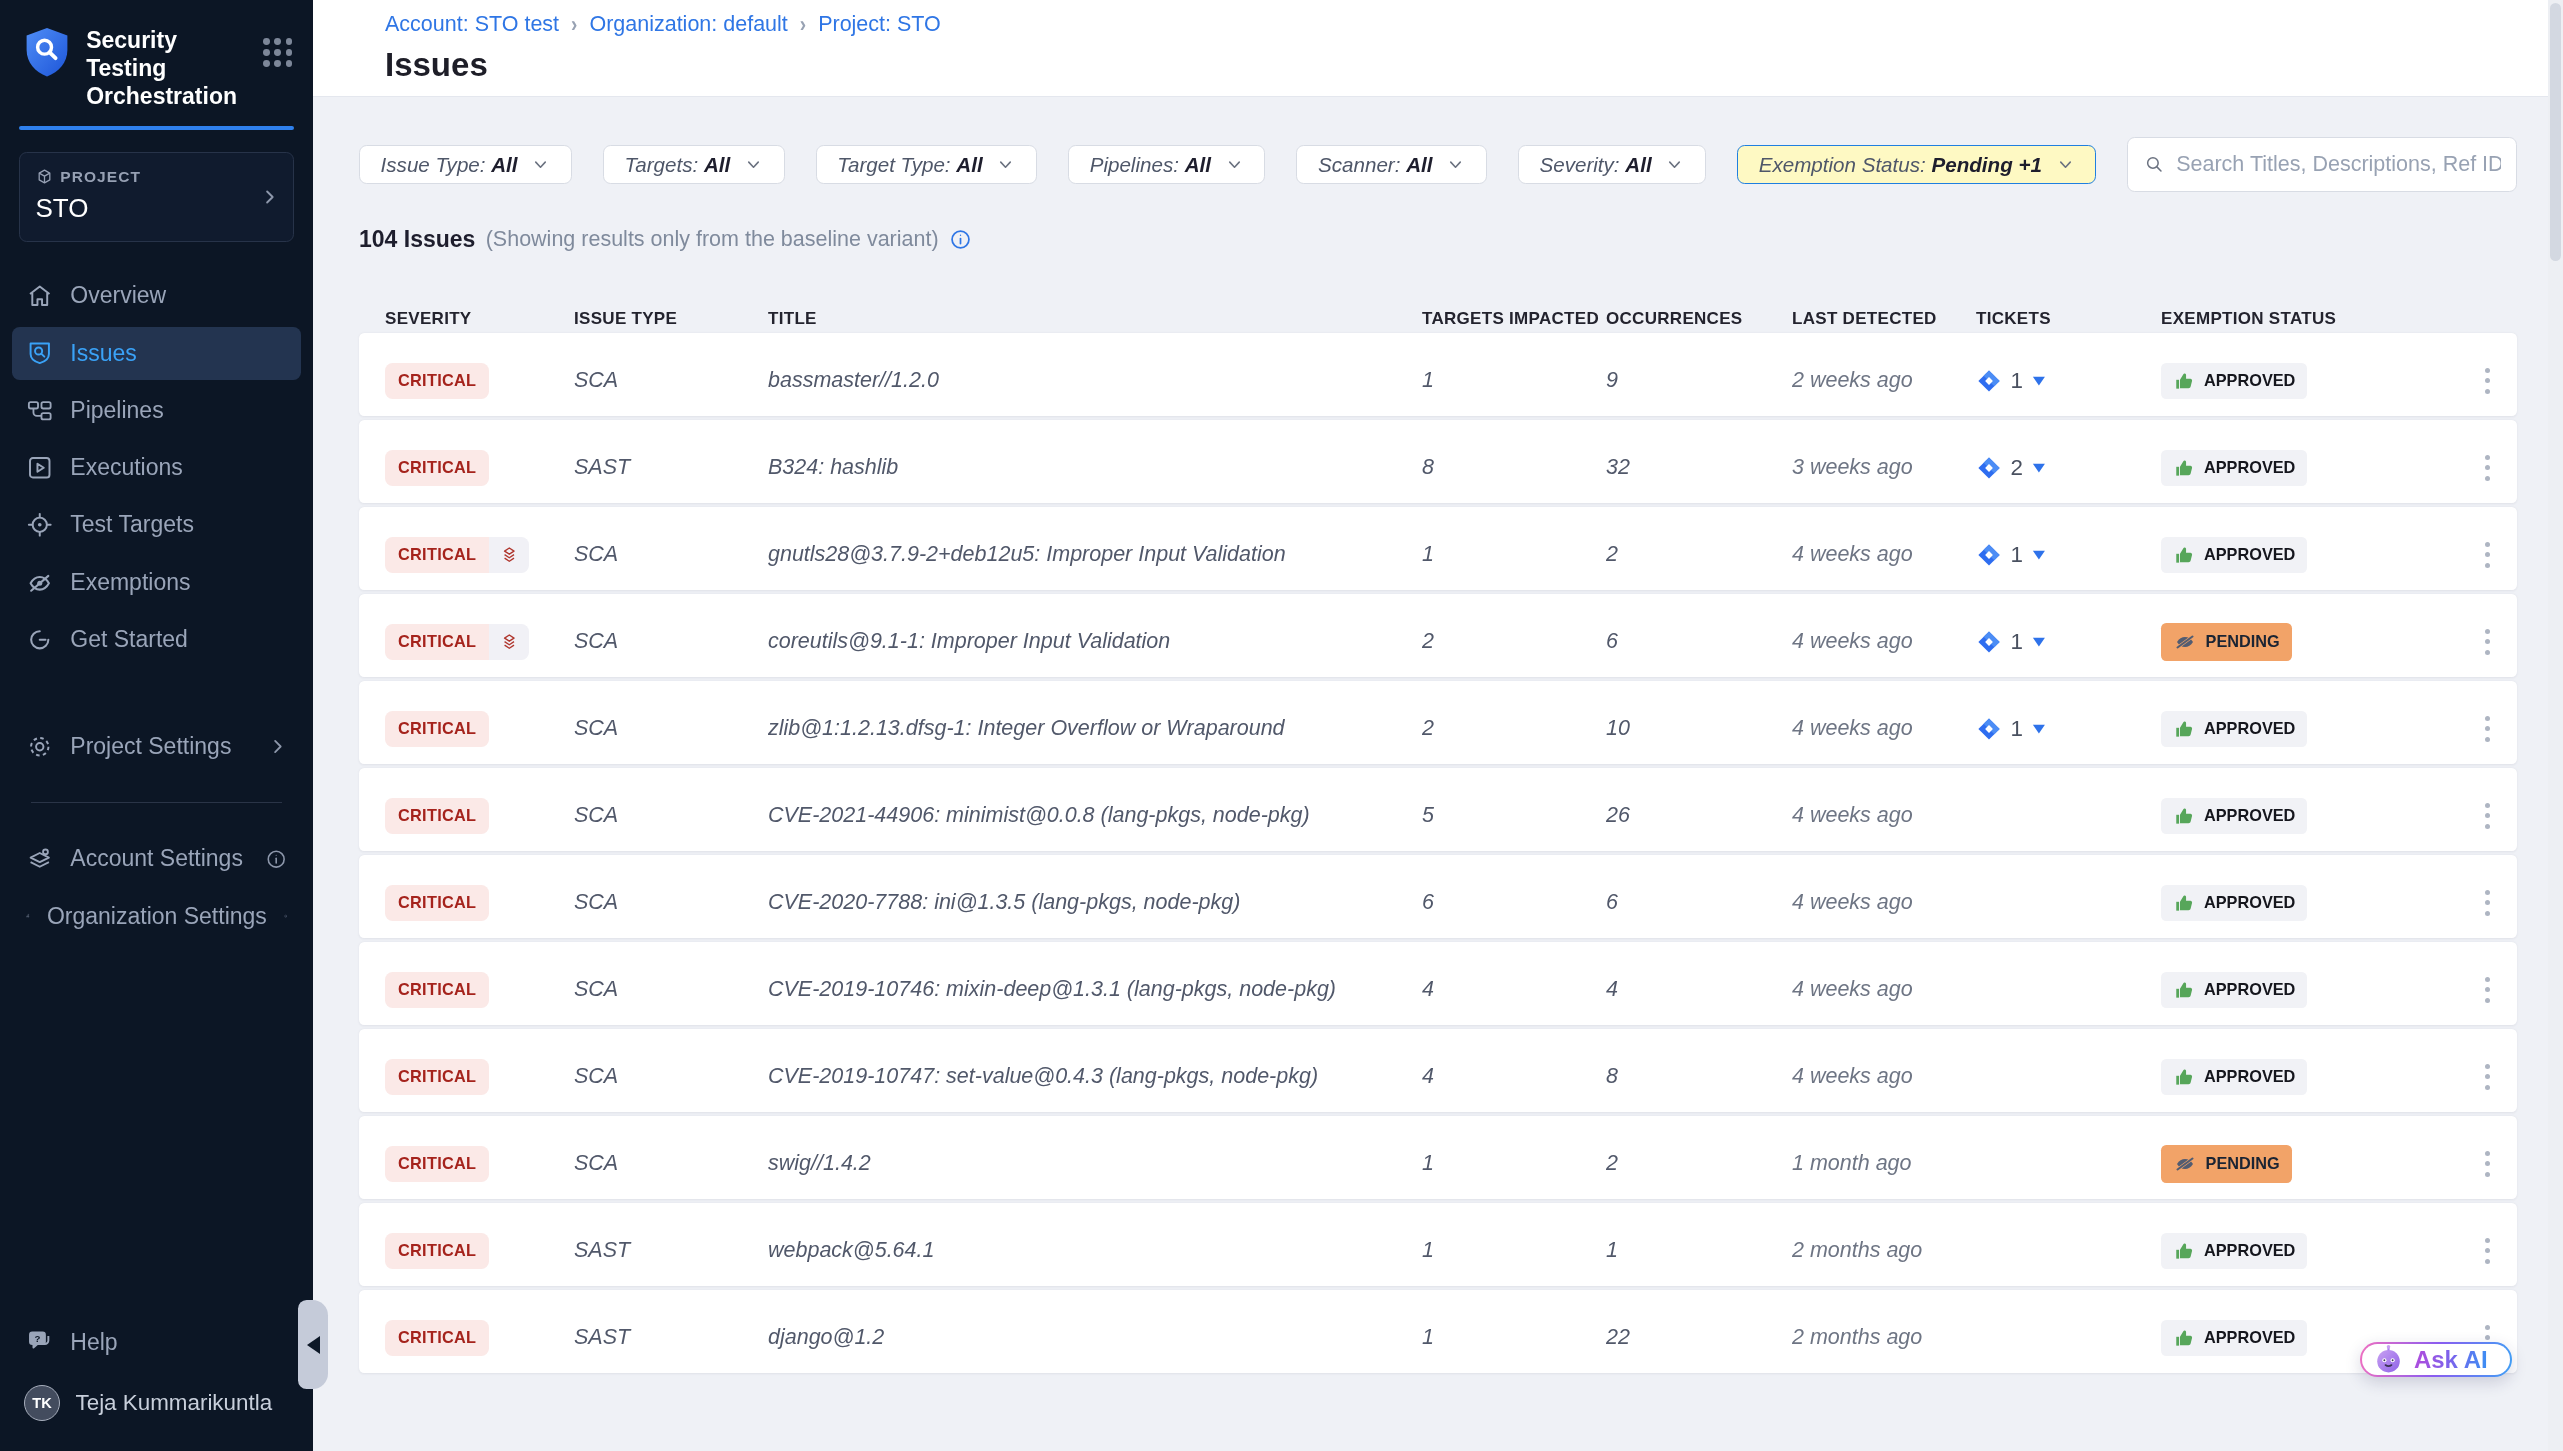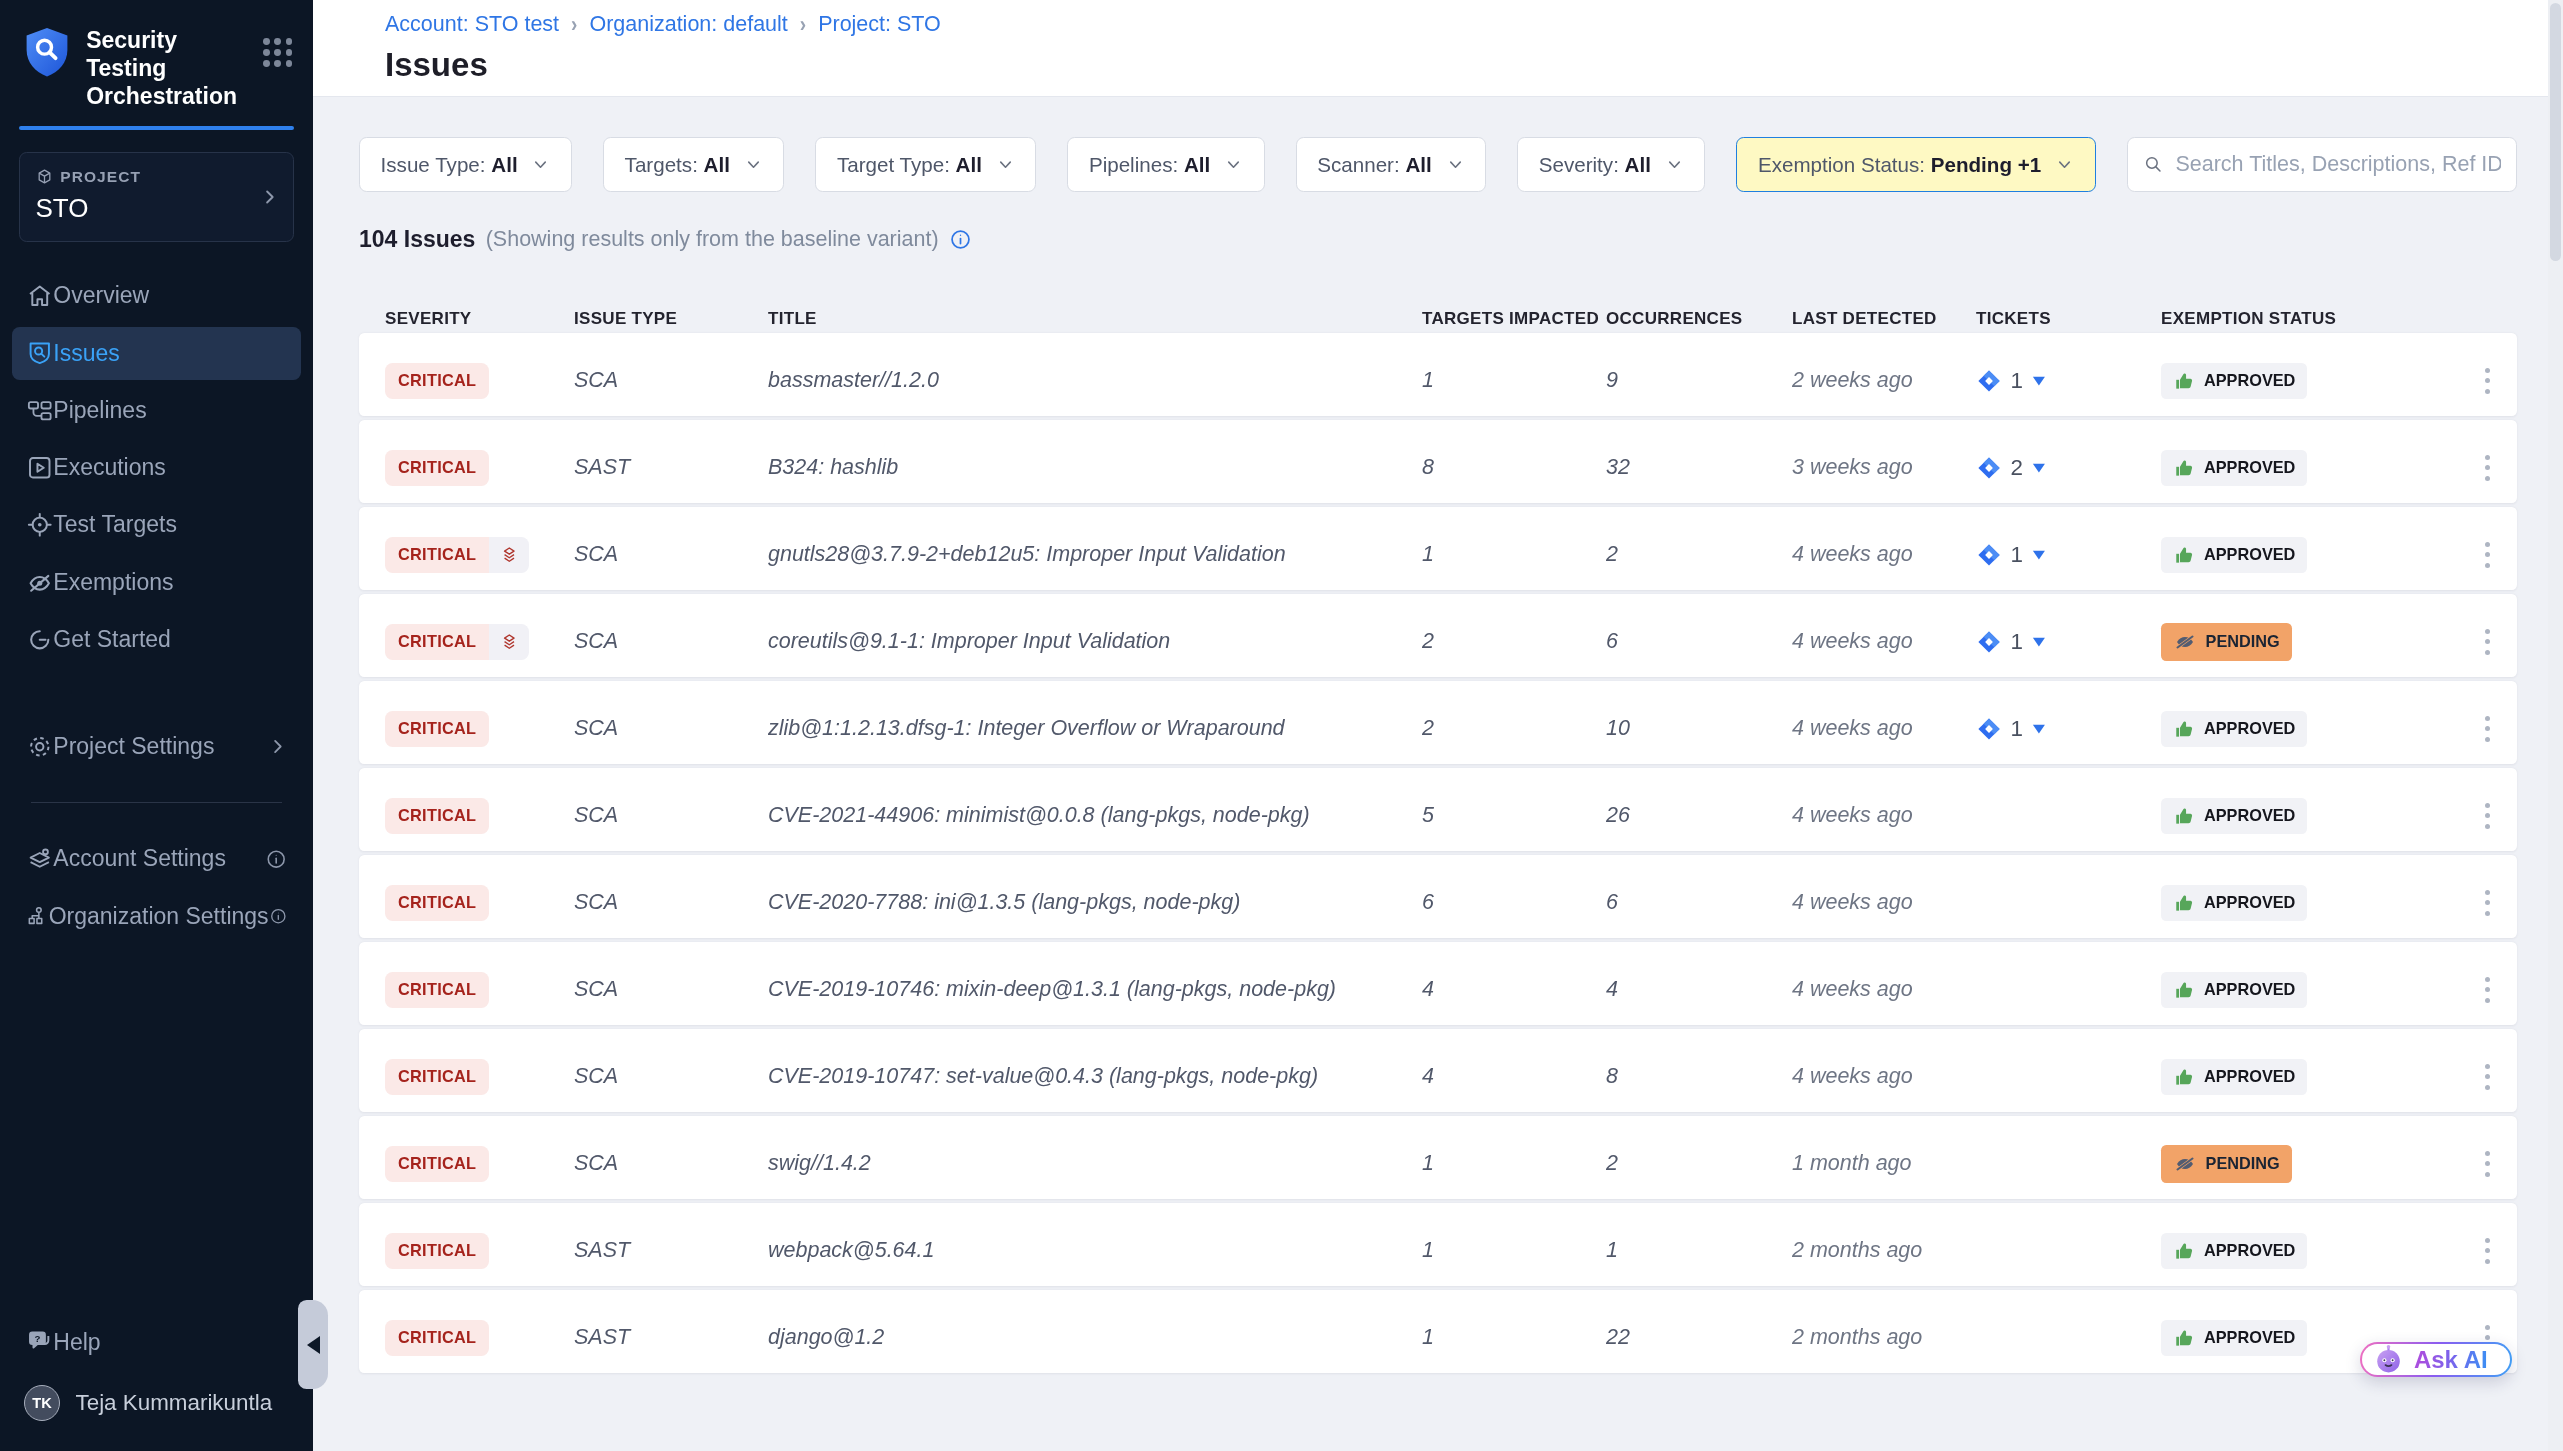--- a/index.html
+++ b/index.html
@@ -27,21 +27,21 @@
     background:#101b2e; border:0.9px solid #273349; border-radius:7.7px;
     padding:14.6px 15.5px 16.3px 15.5px; cursor:pointer;
   }
   .project-label-row { display:flex; align-items:center; gap:7.7px; color:#96a0b3; }
   .project-label { font-size:15.5px; font-weight:700; letter-spacing:1.1px; }
   .project-name { margin-top:7.7px; color:#fff; font-size:26px; font-weight:400; }
   .project-chevron { position:absolute; right:13.8px; top:50%; transform:translateY(-50%); }
 
   .sb-nav { margin:27.5px 12px 0 12px; }
   .sb-item {
-    display:flex; align-items:center; height:53px; margin-bottom:4.3px;
+    display:flex; align-items:center; gap:17px; height:53px; margin-bottom:4.3px;
     padding:0 13.8px; border-radius:7.7px; color:#9aa5b9; font-size:23px; cursor:pointer;
   }
   .sb-item .lbl { white-space:nowrap; }
   .sb-item.active { background:#233450; color:#3aa2f7; }
   .sb-item .chev-right { margin-left:auto; }
   .sb-item .info-right { margin-left:auto; }
   .sb-divider { height:0.9px; background:#2a3447; margin:29px 19px; }
   .sb-settings { margin:50px 12px 0 12px; }
   .sb-bottom { margin:auto 12px 19px 12px; }
   .user-row { display:flex; align-items:center; gap:15.5px; padding:0 12px; height:60px; cursor:pointer; color:#c8cfdb; font-size:22.4px; }
@@ -64,23 +64,24 @@
     display:flex; flex-direction:column; justify-content:center; padding-left:72px;
   }
   .breadcrumb { display:flex; align-items:center; gap:12px; font-size:21.5px; }
   .breadcrumb a { color:#2f76e5; text-decoration:none; cursor:pointer; }
   .crumb-sep { color:#98a2b3; font-size:19px; font-weight:700; transform:scaleY(1.2); }
   .page-title { margin-top:8.6px; font-size:33px; font-weight:800; color:#1e1e28; }
 
   .content { padding:40px 46px 0 46px; }
   .filter-row { display:flex; align-items:center; }
   .pill {
-    display:flex; align-items:center; gap:13.8px; height:55px; padding:0 20.6px; margin-right:31px;
+    display:flex; align-items:center; gap:13.8px; height:39px; padding:0 20.6px; margin-right:31px;
     background:#fff; border:0.9px solid #d8dce4; border-radius:7.7px; font-size:20.6px; color:#4f5769; cursor:pointer;
     white-space:nowrap;
+    font-style:italic;
   }
   .pill b { color:#1e1e2d; font-weight:700; }
   .pill.active { border:1.7px solid #1f7fe0; background:#fef9c3; }
   .searchbox {
     margin-left:auto; width:404px; height:55px; background:#fff; border:0.9px solid #d8dce4; border-radius:7.7px;
     display:flex; align-items:center; padding:0 15.5px; gap:12px;
   }
   .searchbox input {
     border:none; outline:none; background:transparent; width:100%; font-size:21.5px;
     font-family:"Liberation Sans","DejaVu Sans",sans-serif; color:#333;

